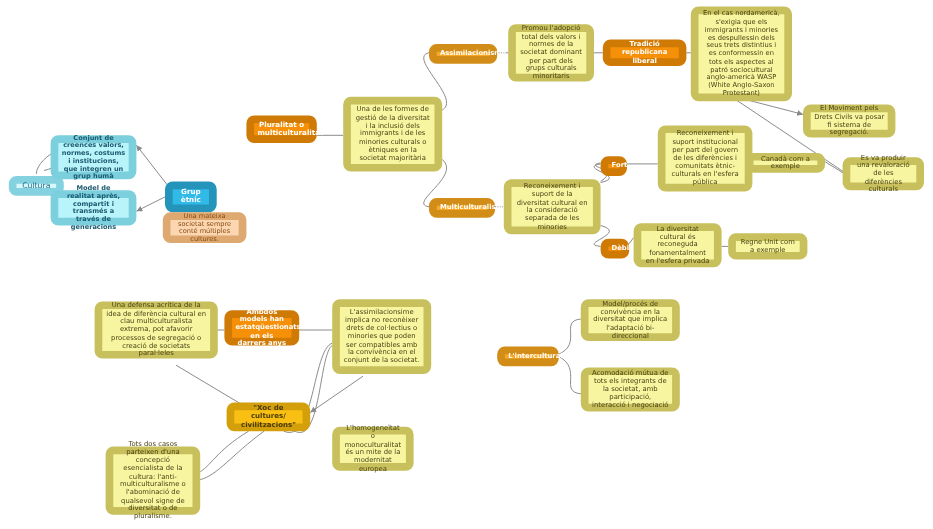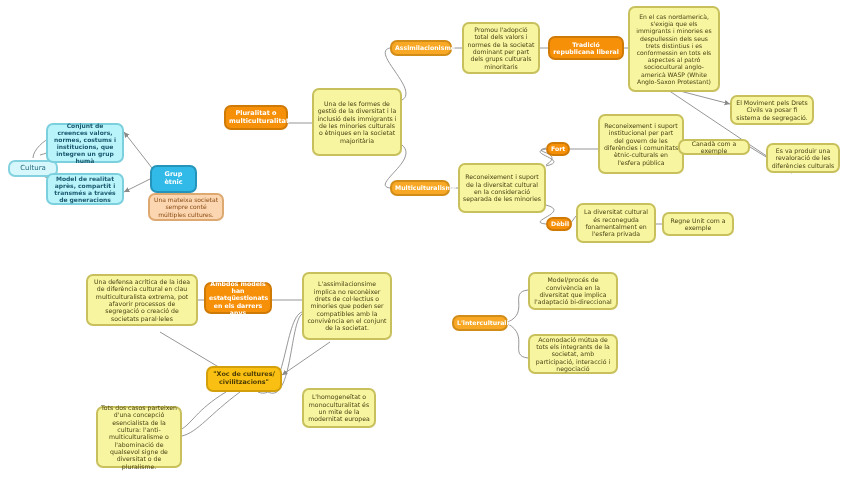--- a/index.html
+++ b/index.html
@@ -24,21 +24,21 @@
     pointer-events: none;
   }
   .node {
     position: absolute;
     box-sizing: border-box;
     display: flex;
     align-items: center;
     justify-content: center;
     text-align: center;
     border-radius: 7px;
-    border: 2px solid #14532d;
+    border: 7px solid #14532d;
     line-height: 1.18;
     padding: 2px 3px;
     z-index: 2;
   }
   .node span {
     display: block;
     width: 100%;
   }
   
   .pal-yellow {

